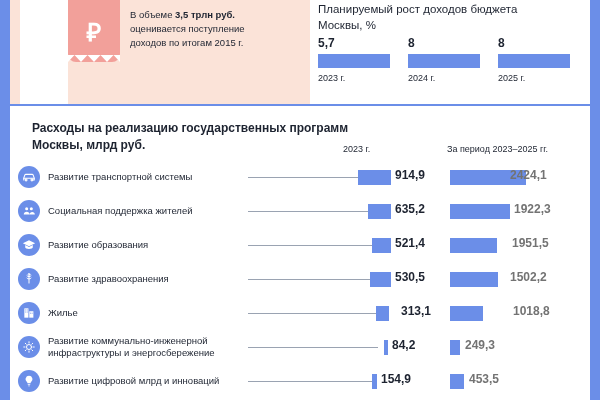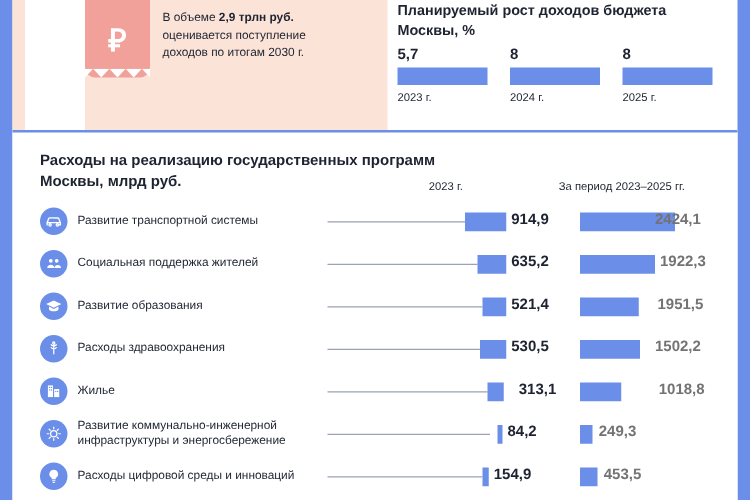--- a/index.html
+++ b/index.html
@@ -56,21 +56,21 @@
     width: 4px; height: 4px; border-radius: 50%;
     background: #e2776d;
   }
 
   
   .growth {
     position: absolute; left: 318px; top: 0; width: 272px; height: 104px;
     padding-top: 2px;
   }
   .growth-title {
-    font-size: 11.5px; font-weight: bold; color: #1d2330;
+    font-size: 11.5px; font-weight: normal; color: #1d2330;
     line-height: 1.35; width: 230px;
   }
   .growth-cols {
     position: absolute; left: 0; top: 36px; width: 272px;
     display: flex; gap: 8px;
   }
   .growth-col { width: 82px; }
   .growth-val {
     font-size: 12px; font-weight: bold; color: #1d2330;
     margin-bottom: 4px;
@@ -93,21 +93,21 @@
   }
   .col-headers {
     position: absolute; left: 0; top: 38px; width: 568px;
     font-size: 9px; color: #1d2330;
   }
   .hdr-a { position: absolute; left: 333px; }
   .hdr-b { position: absolute; left: 425px; margin-left: 12px; }
 
   .rows { position: absolute; left: 0; top: 54px; width: 568px; }
   .row {
-    position: relative; height: 34px; margin-left: 14px;
+    position: relative; height: 34px;
   }
   .row-icon {
     position: absolute; left: 8px; top: 6px;
     width: 22px; height: 22px; border-radius: 50%;
     background: #6b8ee8;
     display: flex; align-items: center; justify-content: center;
   }
   .row-icon svg { display: block; }
   .row-label {
     position: absolute; left: 38px; top: 0; width: 200px; height: 34px;
@@ -140,23 +140,23 @@
   <div class="top-panel-white"></div>
 
   <div class="ruble-card">
     <div class="glyph">₽</div>
     <svg class="notch" viewBox="0 0 52 7" preserveAspectRatio="none">
       <path d="M0 0 L0 7 L6.5 0 L13 7 L19.5 0 L26 7 L32.5 0 L39 7 L45.5 0 L52 7 L52 0 Z" fill="#ffffff"></path>
     </svg>
   </div>
 
   <div class="top-text">
-    <span>В объеме </span><b>2,9 трлн руб.</b><br>
+    <span>В объеме </span><b>3,5 трлн руб.</b><br>
     <span>оценивается поступление</span><br>
-    <span>доходов по итогам 2030 г.</span>
+    <span>доходов по итогам 2015 г.</span>
   </div>
 
 </div>
 
 <div class="growth">
   <div class="growth-title">Планируемый рост доходов бюджета Москвы, %</div>
   <div class="growth-cols">
 
     <div class="growth-col">
       <div class="growth-val">5,7</div>
@@ -240,21 +240,21 @@
 
     <div class="row">
       <div class="row-icon">
         <svg width="14" height="14" viewBox="0 0 24 24" fill="none" stroke="#ffffff" stroke-width="1.7" stroke-linecap="round">
           <path d="M12 6v13"></path>
             <path d="M8.5 6.5c1.6 2 5.4 2 7 0"></path>
           <path d="M8.5 10.5c1.6 2 5.4 2 7 0"></path>
             <circle cx="12" cy="4" r="1.5"></circle>
         </svg>
       </div>
-      <div class="row-label">Расходы здравоохранения</div>
+      <div class="row-label">Развитие здравоохранения</div>
       <div class="leader" style="left:238px; width:122px"></div>
       <div class="bar-a" style="left:360px; width:21px"></div>
       <div class="val-a" style="left:385px">530,5</div>
       <div class="bar-b" style="left:440px; width:48px"></div>
       <div class="val-b" style="left:500px">1502,2</div>
     </div>
 
     <div class="row">
       <div class="row-icon">
         <svg width="14" height="14" viewBox="0 0 24 24" fill="#ffffff">
@@ -292,21 +292,21 @@
     </div>
 
     <div class="row">
       <div class="row-icon">
         <svg width="14" height="14" viewBox="0 0 24 24" fill="#ffffff">
           <path d="M12 3a6 6 0 00-3.6 10.8c.6.5.9 1.1.9 1.8v.4h5.4v-.4c0-.7.3-1.3.9-1.8A6 6 0 0012 3z"></path>
           <rect x="9.6" y="17.4" width="4.8" height="1.5" rx="0.7"></rect>
           <rect x="10.4" y="19.8" width="3.2" height="1.4" rx="0.7"></rect>
         </svg>
       </div>
-      <div class="row-label">Расходы цифровой среды и инноваций</div>
+      <div class="row-label">Развитие цифровой млрд и инноваций</div>
       <div class="leader" style="left:238px; width:124px"></div>
       <div class="bar-a" style="left:362px; width:5px"></div>
       <div class="val-a" style="left:371px">154,9</div>
       <div class="bar-b" style="left:440px; width:14px"></div>
       <div class="val-b" style="left:459px">453,5</div>
     </div>
 
   </div>
 </div>
 

